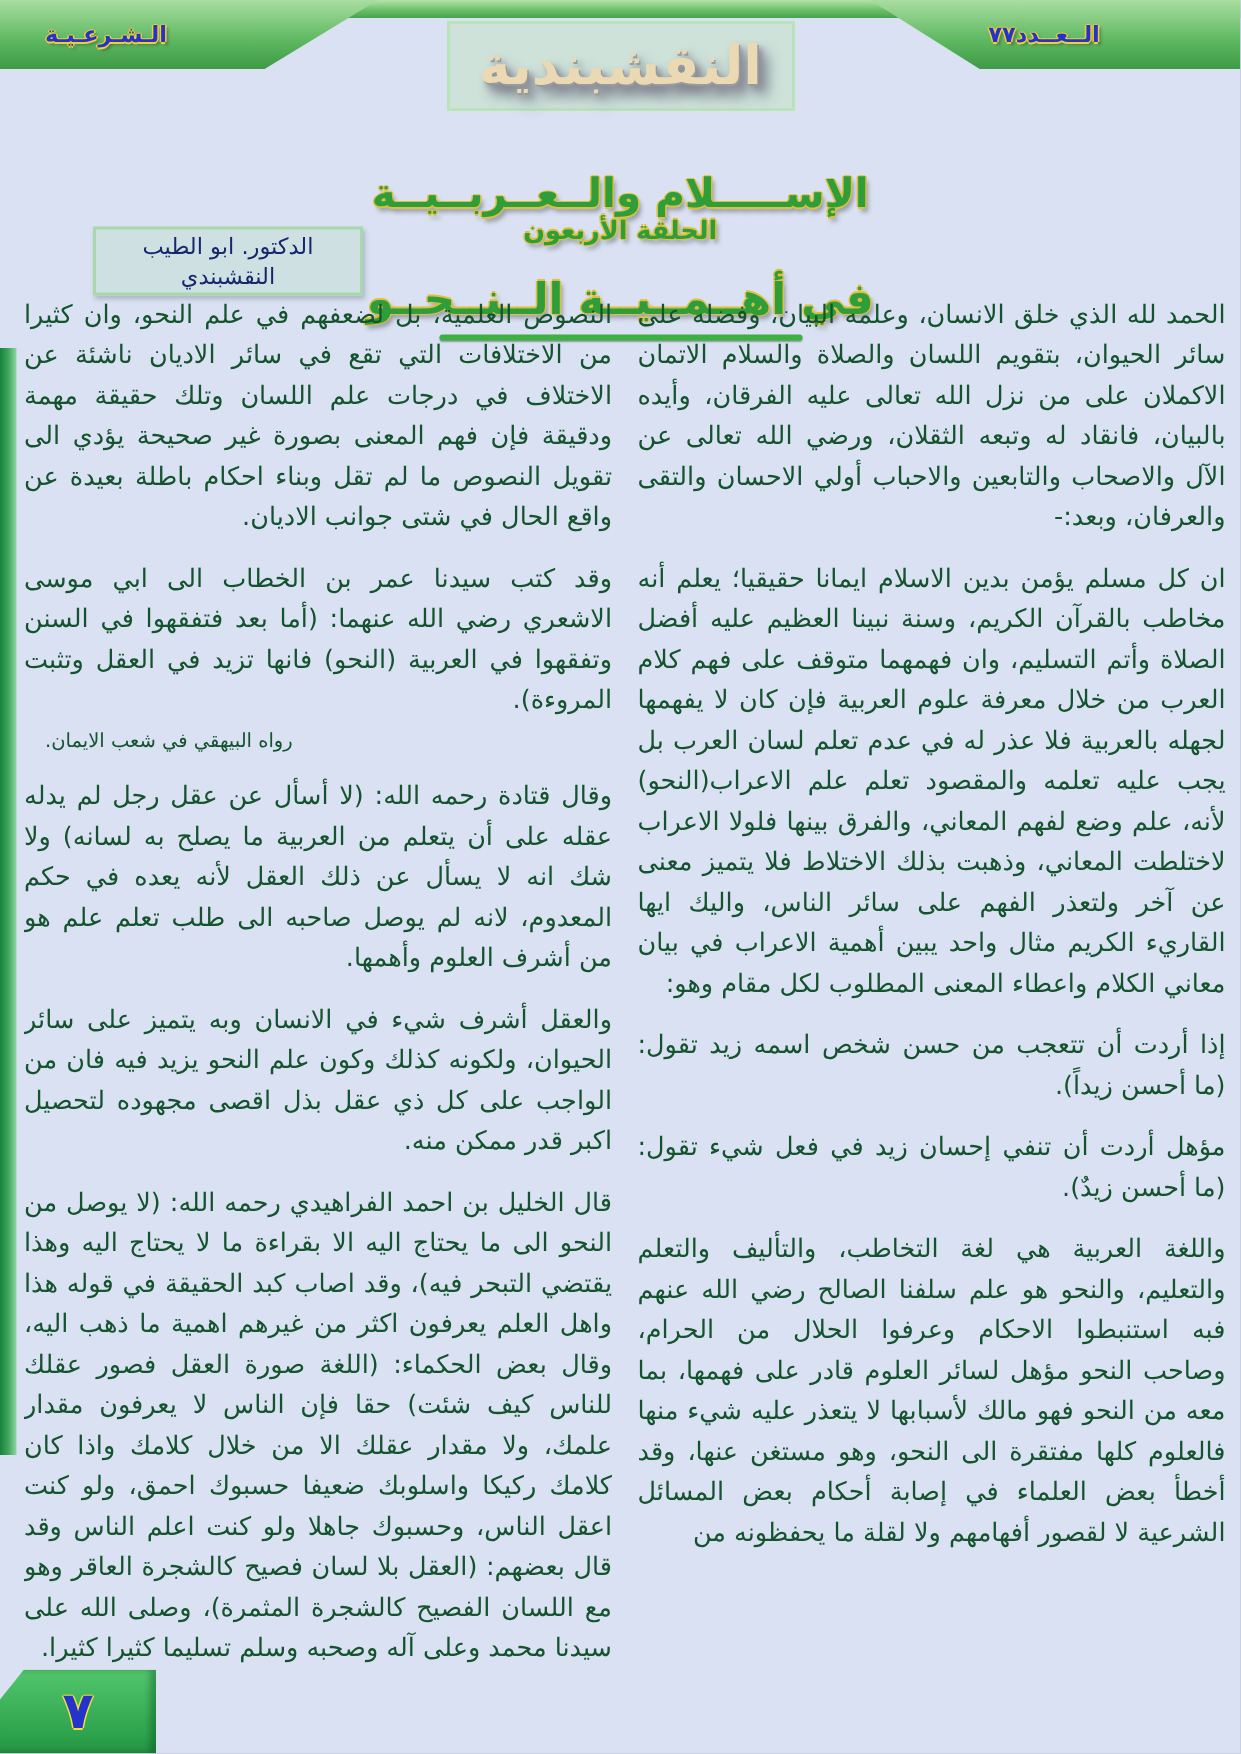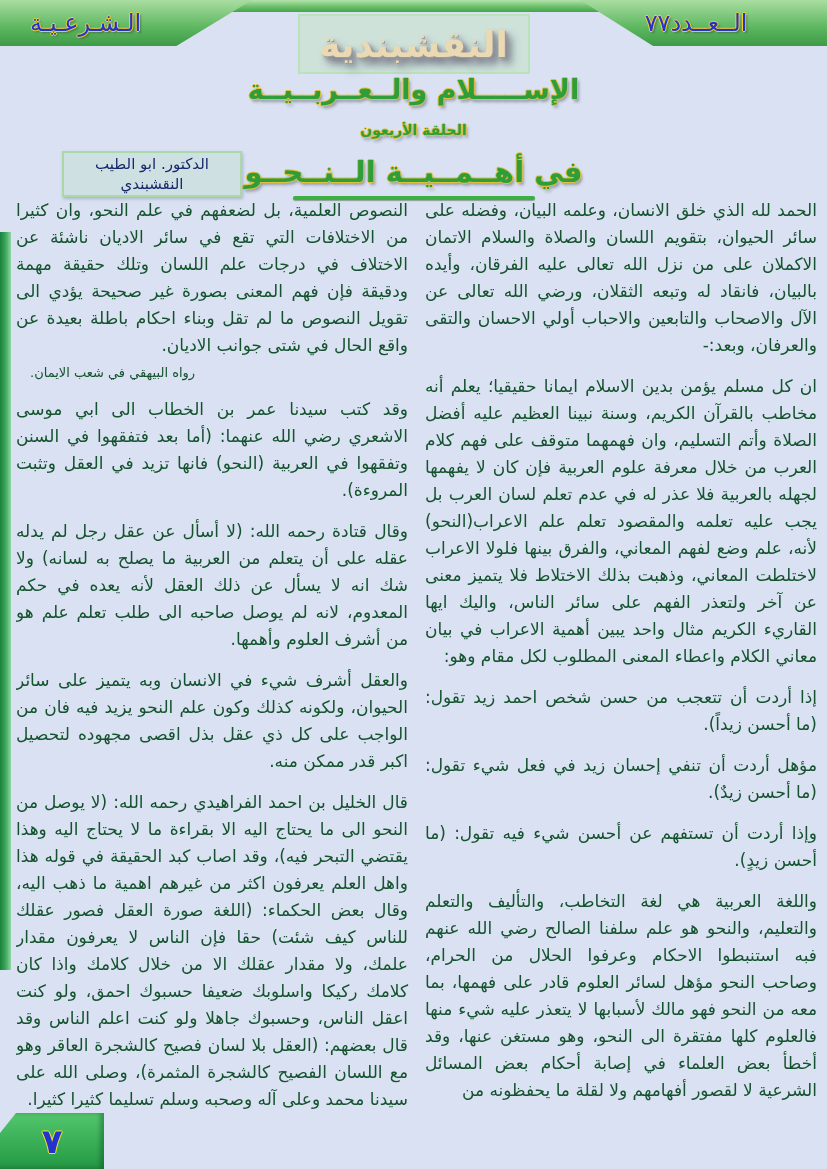--- a/index.html
+++ b/index.html
@@ -23,42 +23,43 @@
     left:0;width:252px;
     clip-path:polygon(0 0,100% 0,70% 100%,0 100%);
     justify-content:flex-end;padding-left:30px;box-sizing:border-box;
   }
   .corner.right{
     right:0;width:252px;
     clip-path:polygon(2% 0,100% 0,100% 100%,31% 100%);
     justify-content:center;padding-right:10px;box-sizing:border-box;
   }
   .corner-label{
-    font-size:24px;font-weight:normal;color:#2433cc;letter-spacing:1px;
+    font-size:15px;font-weight:bold;color:#2433cc;letter-spacing:1px;
     text-shadow:1px 0 0 #f2cf2e,-1px 0 0 #f2cf2e,0 1px 0 #f2cf2e,0 -1px 0 #f2cf2e,2px 2px 2px rgba(60,60,60,.45);
   }
   
   .masthead-box{
     position:absolute;top:14px;left:50%;transform:translateX(-50%);
     width:228px;height:56px;
     background:rgba(196,228,198,.55);border:2px solid #b9e3b9;
     display:flex;align-items:center;justify-content:center;
   }
   .masthead-title{
     font-size:36px;font-weight:bold;color:#ead9b3;
     text-shadow:1px 1px 0 #9a9a9a,3px 3px 4px #8a8a96,6px 7px 9px rgba(90,90,110,.85);
   }
   
   .titles{position:absolute;top:74px;left:0;width:100%;text-align:center;}
   .gtitle{
     font-weight:bold;color:#2f9e3a;line-height:1.15;
     text-shadow:1px 0 0 #dfc03a,-1px 0 0 #dfc03a,0 1px 0 #dfc03a,0 -1px 0 #dfc03a,2px 3px 3px rgba(100,100,110,.55);
+    margin-top:40px;
   }
   .gtitle.t1{font-size:27px;}
-  .gtitle.t2{font-size:14px;margin-top:17px;}
+  .gtitle.t2{font-size:17px;margin-top:0;}
   .gtitle.t3{font-size:29px;margin-top:18px;letter-spacing:1px;}
   .title-underline{
     width:242px;height:4px;background:#3cb043;margin:7px auto 0;
     border-radius:2px;box-shadow:0 1px 1px rgba(60,90,60,.5);
   }
   
   .author-box{
     position:absolute;top:151px;left:62px;width:180px;min-height:40px;
     background:#cfe0e3;border:2px solid #a9d8a9;box-sizing:border-box;
     color:#16276b;font-size:15px;line-height:20px;text-align:center;
@@ -119,29 +120,28 @@
   </div>
 
   <div class="author-box">
     <span>الدكتور. ابو الطيب النقشبندي</span>
   </div>
 
   <div class="article">
     <div class="col">
         <p class="para">الحمد لله الذي خلق الانسان، وعلمه البيان، وفضله على سائر الحيوان، بتقويم اللسان والصلاة والسلام الاتمان الاكملان على من نزل الله تعالى عليه الفرقان، وأيده بالبيان، فانقاد له وتبعه الثقلان، ورضي الله تعالى عن الآل والاصحاب والتابعين والاحباب أولي الاحسان والتقى والعرفان، وبعد:-</p>
         <p class="para">ان كل مسلم يؤمن بدين الاسلام ايمانا حقيقيا؛ يعلم أنه مخاطب بالقرآن الكريم، وسنة نبينا العظيم عليه أفضل الصلاة وأتم التسليم، وان فهمهما متوقف على فهم كلام العرب من خلال معرفة علوم العربية فإن كان لا يفهمها لجهله بالعربية فلا عذر له في عدم تعلم لسان العرب بل يجب عليه تعلمه والمقصود تعلم علم الاعراب(النحو) لأنه، علم وضع لفهم المعاني، والفرق بينها فلولا الاعراب لاختلطت المعاني، وذهبت بذلك الاختلاط فلا يتميز معنى عن آخر ولتعذر الفهم على سائر الناس، واليك ايها القاريء الكريم مثال واحد يبين أهمية الاعراب في بيان معاني الكلام واعطاء المعنى المطلوب لكل مقام وهو:</p>
-        <p class="para">إذا أردت أن تتعجب من حسن شخص احمد زيد تقول: (ما أحسن زيداً).</p>
+        <p class="para">إذا أردت أن تتعجب من حسن شخص اسمه زيد تقول: (ما أحسن زيداً).</p>
         <p class="para">مؤهل أردت أن تنفي إحسان زيد في فعل شيء تقول: (ما أحسن زيدٌ).</p>
-        <p class="para">وإذا أردت أن تستفهم عن أحسن شيء فيه تقول: (ما أحسن زيدٍ).</p>
         <p class="para">واللغة العربية هي لغة التخاطب، والتأليف والتعلم والتعليم، والنحو هو علم سلفنا الصالح رضي الله عنهم فبه استنبطوا الاحكام وعرفوا الحلال من الحرام، وصاحب النحو مؤهل لسائر العلوم قادر على فهمها، بما معه من النحو فهو مالك لأسبابها لا يتعذر عليه شيء منها فالعلوم كلها مفتقرة الى النحو، وهو مستغن عنها، وقد أخطأ بعض العلماء في إصابة أحكام بعض المسائل الشرعية لا لقصور أفهامهم ولا لقلة ما يحفظونه من</p>
       </div>
     <div class="col">
         <p class="para">النصوص العلمية، بل لضعفهم في علم النحو، وان كثيرا من الاختلافات التي تقع في سائر الاديان ناشئة عن الاختلاف في درجات علم اللسان وتلك حقيقة مهمة ودقيقة فإن فهم المعنى بصورة غير صحيحة يؤدي الى تقويل النصوص ما لم تقل وبناء احكام باطلة بعيدة عن واقع الحال في شتى جوانب الاديان.</p>
+        <p class="para">وقد كتب سيدنا عمر بن الخطاب الى ابي موسى الاشعري رضي الله عنهما: (أما بعد فتفقهوا في السنن وتفقهوا في العربية (النحو) فانها تزيد في العقل وتثبت المروءة).</p>
         <p class="para citation">رواه البيهقي في شعب الايمان.</p>
-        <p class="para">وقد كتب سيدنا عمر بن الخطاب الى ابي موسى الاشعري رضي الله عنهما: (أما بعد فتفقهوا في السنن وتفقهوا في العربية (النحو) فانها تزيد في العقل وتثبت المروءة).</p>
         <p class="para">وقال قتادة رحمه الله: (لا أسأل عن عقل رجل لم يدله عقله على أن يتعلم من العربية ما يصلح به لسانه) ولا شك انه لا يسأل عن ذلك العقل لأنه يعده في حكم المعدوم، لانه لم يوصل صاحبه الى طلب تعلم علم هو من أشرف العلوم وأهمها.</p>
         <p class="para">والعقل أشرف شيء في الانسان وبه يتميز على سائر الحيوان، ولكونه كذلك وكون علم النحو يزيد فيه فان من الواجب على كل ذي عقل بذل اقصى مجهوده لتحصيل اكبر قدر ممكن منه.</p>
         <p class="para">قال الخليل بن احمد الفراهيدي رحمه الله: (لا يوصل من النحو الى ما يحتاج اليه الا بقراءة ما لا يحتاج اليه وهذا يقتضي التبحر فيه)، وقد اصاب كبد الحقيقة في قوله هذا واهل العلم يعرفون اكثر من غيرهم اهمية ما ذهب اليه، وقال بعض الحكماء: (اللغة صورة العقل فصور عقلك للناس كيف شئت) حقا فإن الناس لا يعرفون مقدار علمك، ولا مقدار عقلك الا من خلال كلامك واذا كان كلامك ركيكا واسلوبك ضعيفا حسبوك احمق، ولو كنت اعقل الناس، وحسبوك جاهلا ولو كنت اعلم الناس وقد قال بعضهم: (العقل بلا لسان فصيح كالشجرة العاقر وهو مع اللسان الفصيح كالشجرة المثمرة)، وصلى الله على سيدنا محمد وعلى آله وصحبه وسلم تسليما كثيرا كثيرا.</p>
       </div>
   </div>
 
   <div class="left-rail"></div>
 
   <div class="page-number-box">
     <span class="page-number">٧</span>

